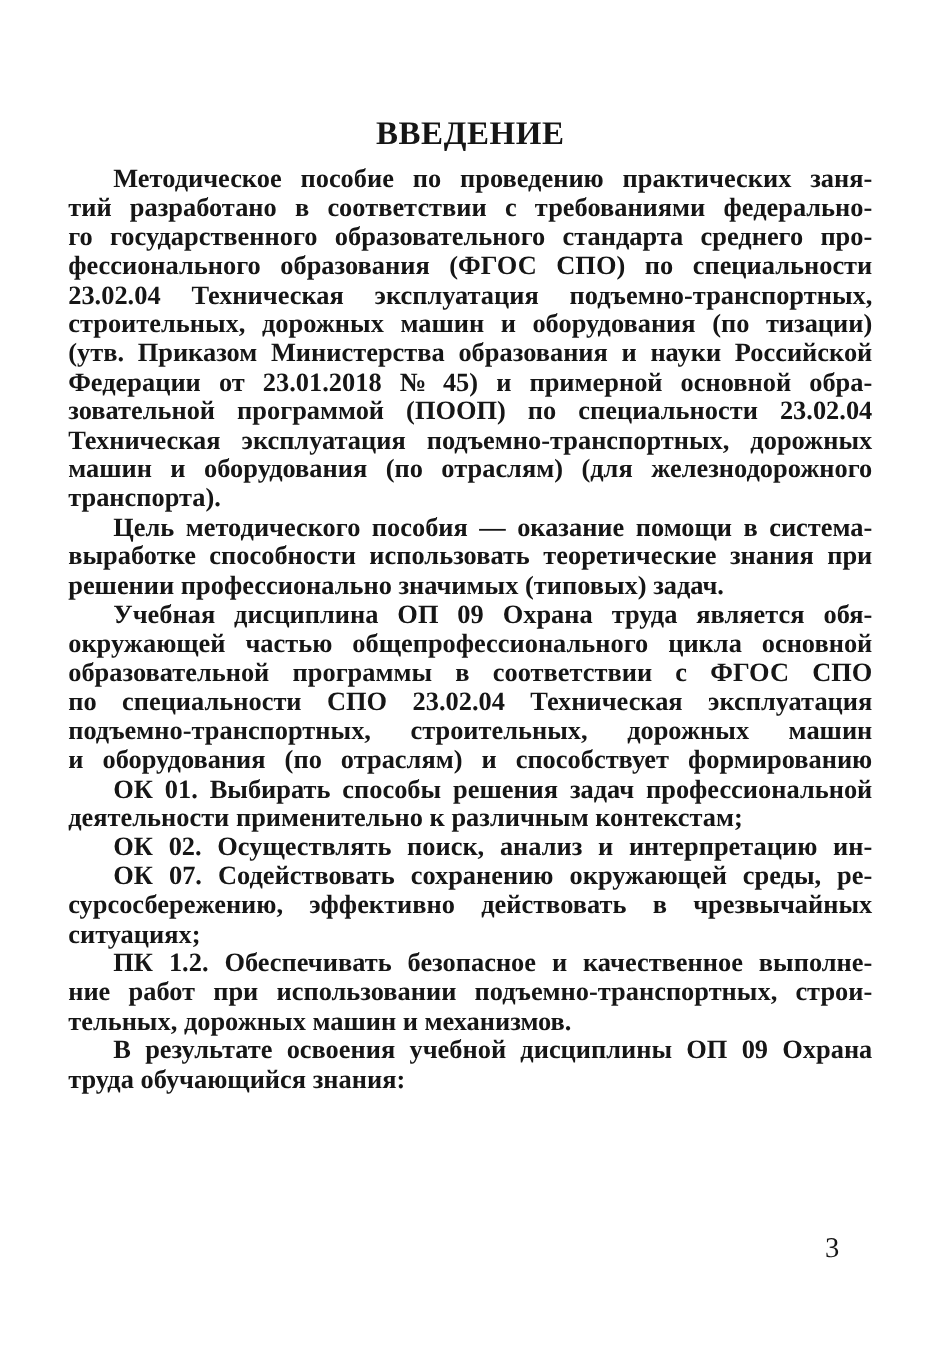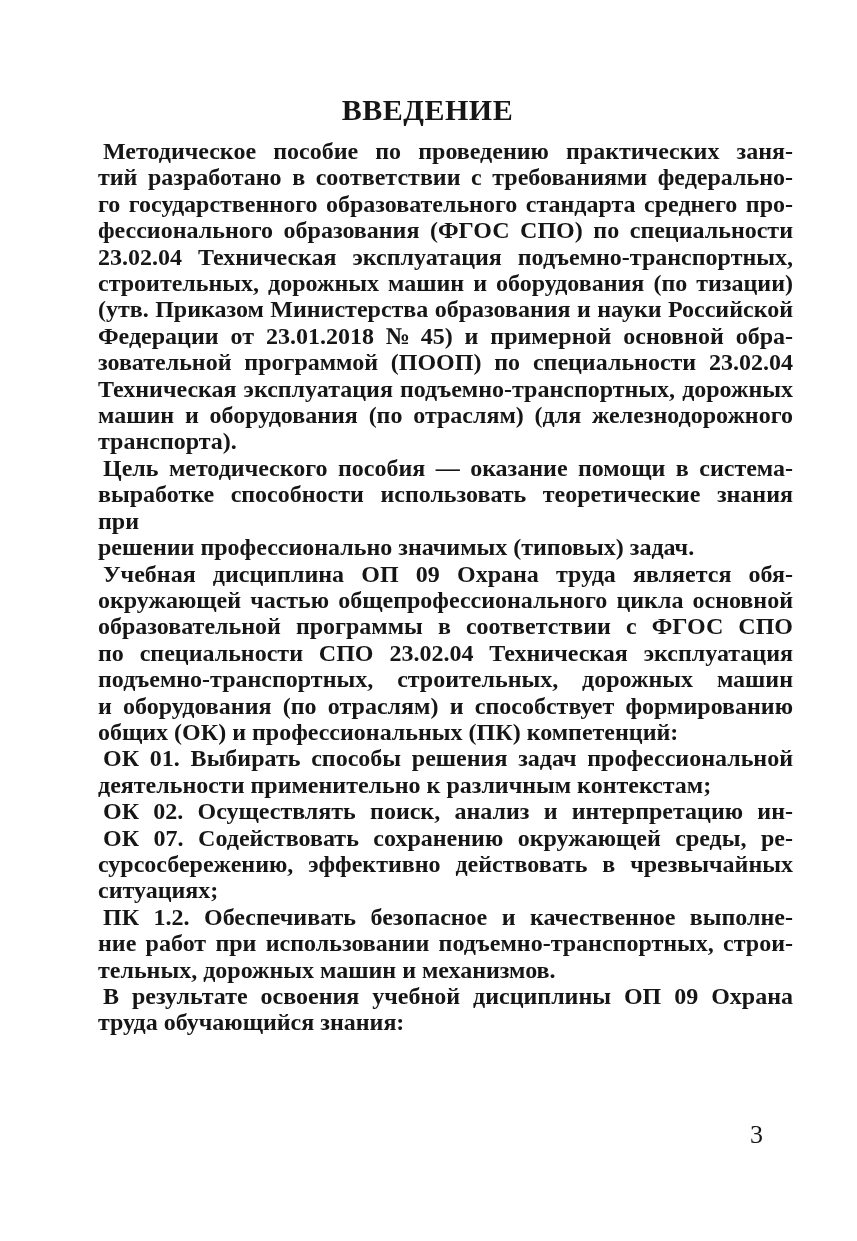--- a/index.html
+++ b/index.html
@@ -16,39 +16,38 @@
     font-family: "Liberation Serif", "DejaVu Serif", serif;
     color: #161616;
   }
   .content {
     position: absolute;
     left: 62px;
     top: 94px;
     width: 731px;
   }
   .doc-title {
-    margin: 0 0 12px 0;
+    margin: 12px 0 12px 0;
     font-size: 30px;
     line-height: 32px;
     font-weight: bold;
     text-align: center;
     letter-spacing: 0.5px;
   }
   .paragraph {
     margin: 0;
     padding: 0;
     font-weight: bold;
   }
   .line {
     font-size: 24px;
     line-height: 26.4px;
     text-align: justify;
     text-align-last: justify;
     white-space: normal;
-    margin-left: 36px;
   }
   .line.first {
     margin-left: 41px;
   }
   .line.last {
     text-align-last: left;
   }
   .page-number {
     position: absolute;
     top: 1120px;
@@ -83,21 +82,20 @@
           <div class="line">выработке способности использовать теоретические знания при</div>
           <div class="line last">решении профессионально значимых (типовых) задач.</div>
         </div>
         <div class="paragraph">
           <div class="line first">Учебная дисциплина ОП 09 Охрана труда является обя-</div>
           <div class="line">окружающей частью общепрофессионального цикла основной</div>
           <div class="line">образовательной программы в соответствии с ФГОС СПО</div>
           <div class="line">по специальности СПО 23.02.04 Техническая эксплуатация</div>
           <div class="line">подъемно-транспортных, строительных, дорожных машин</div>
           <div class="line">и оборудования (по отраслям) и способствует формированию</div>
-          <div class="line last">общих (ОК) и профессиональных (ПК) компетенций:</div>
         </div>
         <div class="paragraph">
           <div class="line first">ОК 01. Выбирать способы решения задач профессиональной</div>
           <div class="line last">деятельности применительно к различным контекстам;</div>
         </div>
         <div class="paragraph">
           <div class="line first">ОК 02. Осуществлять поиск, анализ и интерпретацию ин-</div>
         </div>
         <div class="paragraph">
           <div class="line first">ОК 07. Содействовать сохранению окружающей среды, ре-</div>

